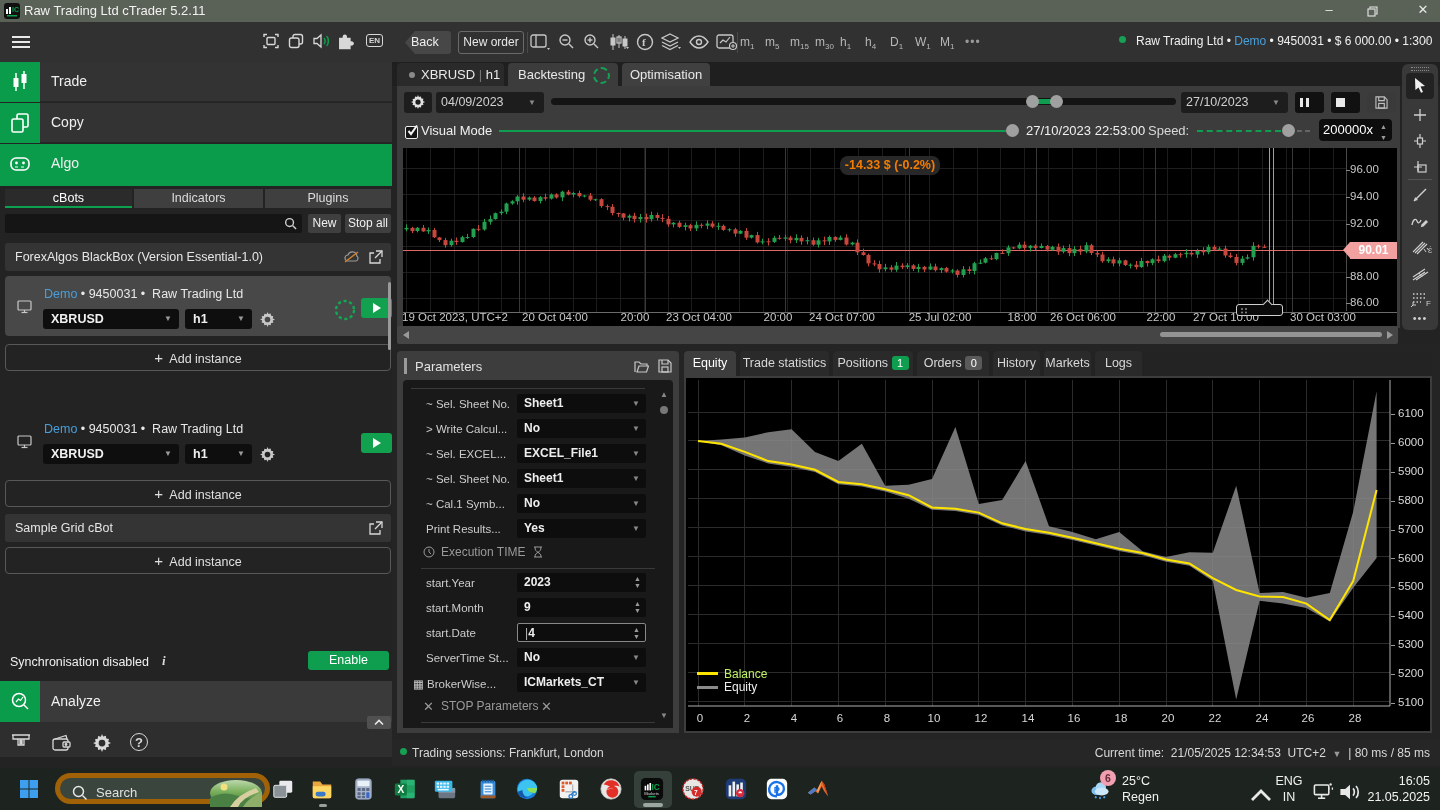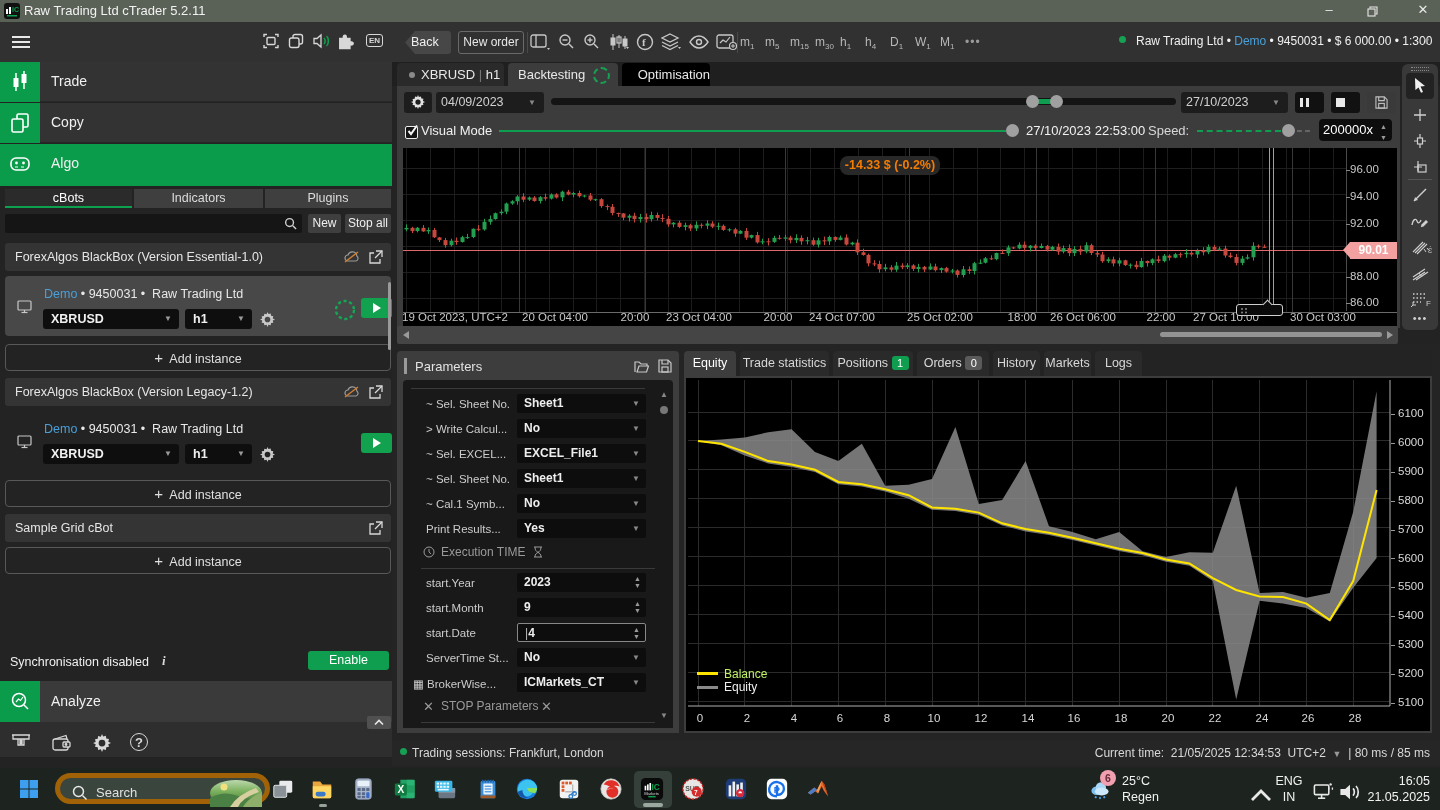--- a/index.html
+++ b/index.html
@@ -241,31 +241,20 @@
         <path d="M8 0 l1 2.2 2.4-.6 .4 2.4 2.4 .4 -.6 2.4 L16 8 l-2.4 1 .6 2.4 -2.4 .4 -.4 2.4 -2.4 -.6 L8 16 l-1-2.4 -2.4 .6 -.4-2.4 -2.4-.4 .6-2.4 L0 8 l2.4-1 -.6-2.4 2.4-.4 .4-2.4 2.4 .6 Z"></path>
         <circle cx="8" cy="8" r="3" fill="#484848"></circle>
       </svg>
     <svg style="position:absolute;left:328px;top:22px" width="24" height="24" viewBox="0 0 24 24">
         <circle cx="12" cy="12" r="9" fill="none" stroke="#12a855" stroke-width="2.4" stroke-dasharray="3.2 2.6"></circle>
       </svg>
     <div class="playbtn" style="left:356px;top:22px"></div>
   </div>
   <div class="addinst" style="top:282px"><span style="font-size:15px;font-weight:normal">+</span>&nbsp; Add instance</div>
 
-  <div class="grouprow" style="top:316px">ForexAlgos BlackBox (Version Legacy-1.2)
-    <svg style="position:absolute;right:31px;top:8px" width="16" height="13" viewBox="0 0 16 13" fill="none">
-        <path d="M4 10 a3 3 0 0 1 0 -6 a4.5 4.5 0 0 1 8.8 1 a2.8 2.8 0 0 1 -0.8 5 z" stroke="#9a9a9a" stroke-width="1.2"></path>
-        <line x1="1" y1="11" x2="14" y2="1" stroke="#d08030" stroke-width="1.4"></line>
-      </svg>
-    <svg style="position:absolute;right:8px;top:7px" width="15" height="15" viewBox="0 0 15 15" fill="none" stroke="#d8d8d8" stroke-width="1.3">
-        <path d="M6 3 H2 V13 H12 V9"></path>
-        <path d="M8 1 H14 V7"></path>
-        <path d="M14 1 L7 8"></path>
-      </svg>
-  </div>
 
   <div class="abs" style="left:5px;top:349px;width:386px;height:60px">
     <svg style="position:absolute;left:12px;top:24px" width="15" height="14" viewBox="0 0 15 14" fill="none" stroke="#c8c8c8" stroke-width="1.2">
         <rect x="1" y="1" width="13" height="9" rx="1"></rect>
         <line x1="7.5" y1="10" x2="7.5" y2="12"></line>
         <line x1="4.5" y1="12.5" x2="10.5" y2="12.5"></line>
       </svg>
     <div style="position:absolute;left:39px;top:11px;font-size:12.5px;color:#e8e8e8"><span style="color:#4a9fd8">Demo</span> • 9450031 •&nbsp; Raw Trading Ltd</div>
     <div class="ddl" style="left:38px;top:33px;width:136px;height:20px">XBRUSD<span class="ar">▼</span></div>
     <div class="ddl" style="left:180px;top:33px;width:67px;height:20px">h1<span class="ar">▼</span></div>
@@ -318,21 +307,21 @@
         <path d="M8 0 l1 2.2 2.4-.6 .4 2.4 2.4 .4 -.6 2.4 L16 8 l-2.4 1 .6 2.4 -2.4 .4 -.4 2.4 -2.4 -.6 L8 16 l-1-2.4 -2.4 .6 -.4-2.4 -2.4-.4 .6-2.4 L0 8 l2.4-1 -.6-2.4 2.4-.4 .4-2.4 2.4 .6 Z"></path>
         <circle cx="8" cy="8" r="3" fill="#2e2e2e"></circle>
       </svg>
     <div style="position:absolute;left:130px;top:11px;width:18px;height:18px;border:1.4px solid #d8d8d8;border-radius:50%;color:#d8d8d8;font-size:13px;text-align:center;line-height:18px;font-weight:bold">?</div>
   </div>
 </div>
 
 <div class="abs" id="tabstrip">
   <div class="mtab" style="left:5px;width:107px;background:#2a2a2a"><span style="display:inline-block;width:6px;height:6px;border-radius:50%;background:#8a8a8a;margin:0 6px 1px 12px"></span>XBRUSD<span style="color:#777"> | </span>h1</div>
   <div class="mtab" style="left:116px;width:110px;background:#3c3c3c;padding-left:10px">Backtesting<span style="display:inline-block;width:17px;height:17px;border:2.5px dashed #16a054;border-radius:50%;margin-left:8px;vertical-align:-5px"></span></div>
-  <div class="mtab" style="left:230px;width:88px;background:#000000;text-align:right">Optimisation</div>
+  <div class="mtab" style="left:230px;width:88px;background:#404040;text-align:center">Optimisation</div>
 </div>
 
 <div class="abs" id="controls">
   <div class="abs" style="left:7px;top:6px;width:28px;height:21px;background:#1d1d1d;border-radius:3px"><svg style="margin:3px 0 0 7px" width="14" height="14" viewBox="0 0 16 16" fill="#e0e0e0">
         <path d="M8 0 l1 2.2 2.4-.6 .4 2.4 2.4 .4 -.6 2.4 L16 8 l-2.4 1 .6 2.4 -2.4 .4 -.4 2.4 -2.4 -.6 L8 16 l-1-2.4 -2.4 .6 -.4-2.4 -2.4-.4 .6-2.4 L0 8 l2.4-1 -.6-2.4 2.4-.4 .4-2.4 2.4 .6 Z"></path>
         <circle cx="8" cy="8" r="3" fill="#1d1d1d"></circle>
       </svg></div>
   <div class="abs" style="left:39px;top:6px;width:108px;height:21px;background:#1d1d1d;border-radius:3px;color:#d0d0d0;font-size:12.5px;line-height:21px;padding-left:5px">04/09/2023<span style="position:absolute;right:8px;color:#888;font-size:8px">▼</span></div>
 
   <div class="abs" style="left:154px;top:12px;width:625px;height:7px;background:#141414;border-radius:3.5px"></div>
@@ -796,21 +785,21 @@
 <div class="pl" style="top:122px">88.00</div><div class="ptick" style="top:129px"></div>
 <div class="pl" style="top:148px">86.00</div><div class="ptick" style="top:155px"></div>
   <div id="pnl">-14.33 $ (-0.2%)</div>
   <div id="plabel">90.01</div>
   <div class="tl" style="left:-8px">19 Oct 2023, UTC+2</div>
 <div class="tl" style="left:92px">20 Oct 04:00</div>
 <div class="tl" style="left:172px">20:00</div>
 <div class="tl" style="left:236px">23 Oct 04:00</div>
 <div class="tl" style="left:315px">20:00</div>
 <div class="tl" style="left:379px">24 Oct 07:00</div>
-<div class="tl" style="left:477px">25 Oct 02:00</div>
+<div class="tl" style="left:477px">25 Jul 02:00</div>
 <div class="tl" style="left:559px">18:00</div>
 <div class="tl" style="left:620px">26 Oct 06:00</div>
 <div class="tl" style="left:698px">22:00</div>
 <div class="tl" style="left:763px">27 Oct 10:00</div>
 <div class="tl" style="left:860px">30 Oct 03:00</div>
   
   <div style="position:absolute;left:833px;top:156px;width:47px;height:12px;border:1px solid #cfcfcf;border-radius:3px;background:#0a0a0a">
     <div style="position:absolute;left:27px;top:-4.5px;width:7px;height:7px;background:#0a0a0a;border-left:1px solid #cfcfcf;border-top:1px solid #cfcfcf;transform:rotate(45deg)"></div>
     <svg style="position:absolute;left:4px;top:3px" width="8" height="7">
         <g fill="#8a8a8a">

